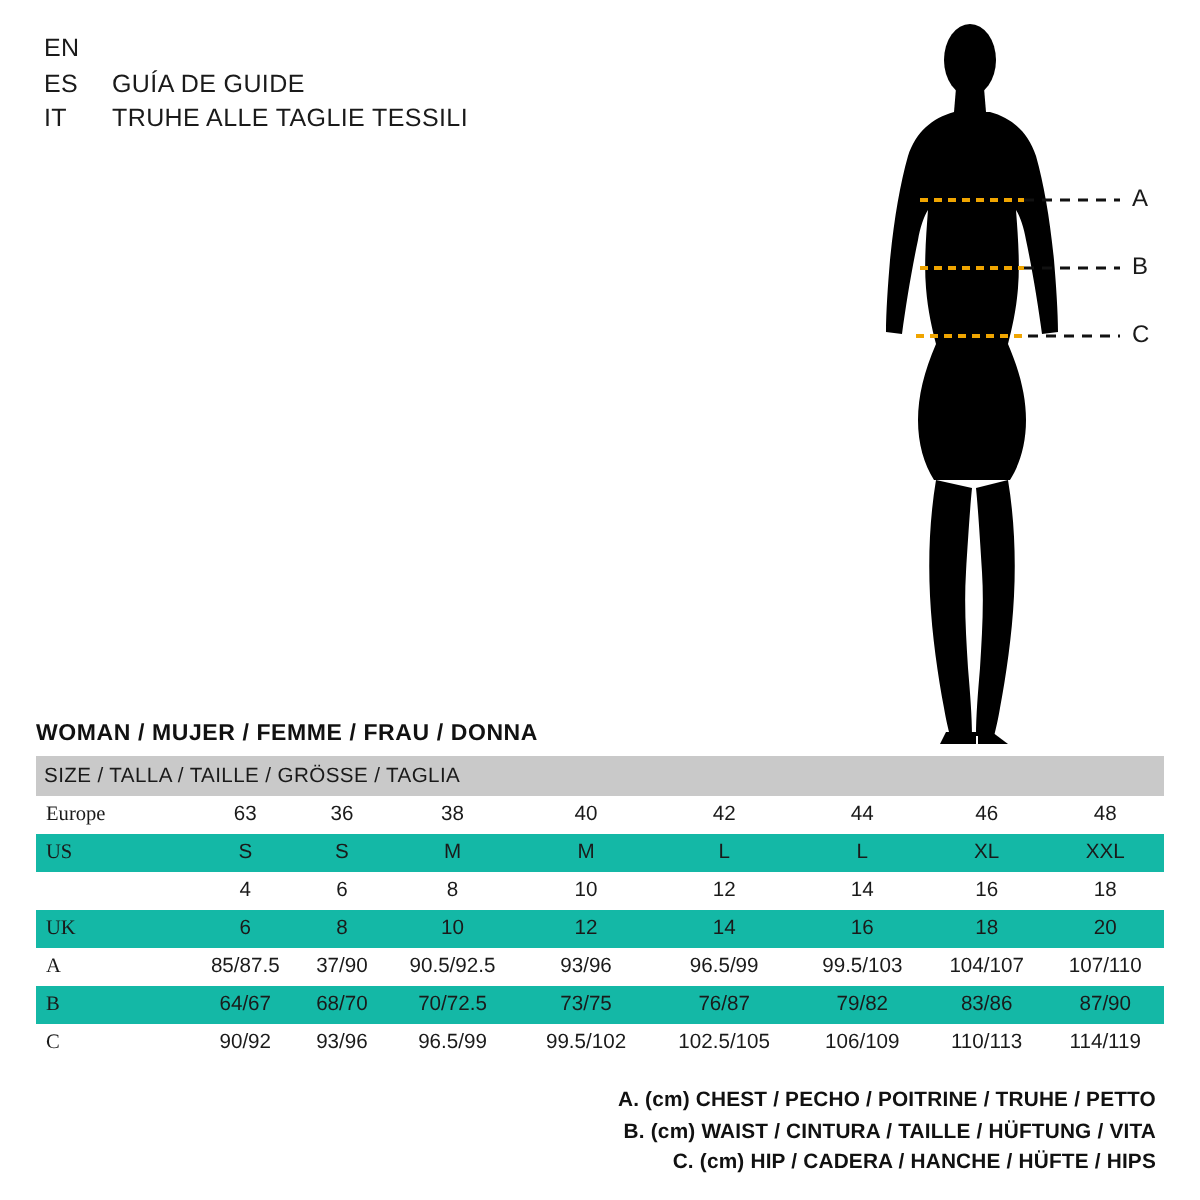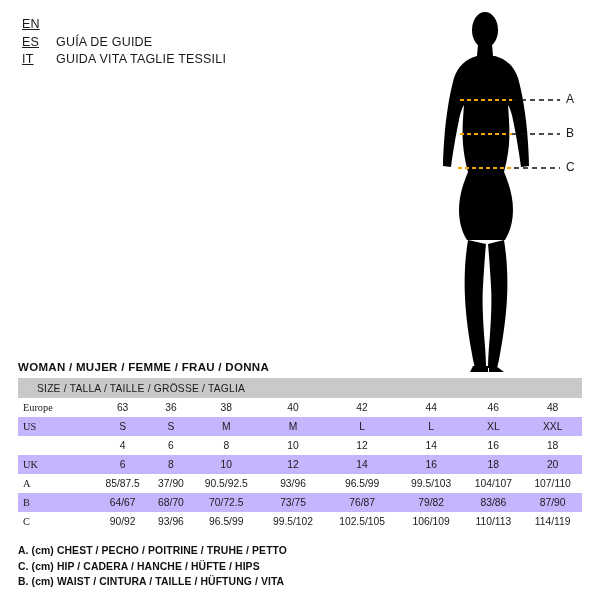--- a/index.html
+++ b/index.html
@@ -33,21 +33,20 @@
     display: flex;
     align-items: baseline;
     font-size: 12.5px;
     line-height: 17.5px;
     letter-spacing: 0.2px;
   }
   .lang-code {
     width: 34px;
     flex: none;
     font-size: 12.5px;
-    text-decoration: underline;
   }
   .lang-text {
     font-size: 12.5px;
     white-space: nowrap;
   }
 
   
   .figure-wrap {
     position: absolute;
     left: 400px;
@@ -92,63 +91,64 @@
   .size-table td.label {
     text-align: left;
     padding-left: 5px;
     width: 72px;
     font-family: Liberation Serif, serif;
   }
   .row-head td {
     background: #c9c9c9;
     font-weight: normal;
     text-align: left;
-    padding-left: 19px;
+    padding-left: 4px;
     font-size: 10.3px;
     letter-spacing: 0.2px;
     height: 16px;
   }
   .row-alt td {
-    background: #c4b5fd;
+    background: #14b8a6;
   }
   .row-plain td {
     background: #ffffff;
   }
 
   
   .legend {
     position: absolute;
     left: 18px;
     top: 543px;
     width: 560px;
   }
   .legend-row {
     font-size: 10.4px;
     font-weight: bold;
     line-height: 15.5px;
     letter-spacing: 0.1px;
     color: #111;
+    text-align: right;
   }
 </style>
 </head>
 <body>
 
 <div class="page">
 
   <div class="lang-block">
     <div class="lang-row">
       <span class="lang-code">EN</span>
     </div>
     <div class="lang-row">
       <span class="lang-code">ES</span>
       <span class="lang-text">GUÍA DE GUIDE</span>
     </div>
     <div class="lang-row">
       <span class="lang-code">IT</span>
-      <span class="lang-text">GUIDA VITA TAGLIE TESSILI</span>
+      <span class="lang-text">TRUHE ALLE TAGLIE TESSILI</span>
     </div>
   </div>
 
   <div class="figure-wrap">
     <svg class="figure-svg" width="190" height="372" viewBox="0 0 190 372">
 
       <ellipse cx="85" cy="24" rx="13" ry="18" fill="#000"></ellipse>
 
       <path d="M78 38 L92 38 L93 50 L77 50 Z" fill="#000"></path>
 
@@ -301,17 +301,17 @@
         <td>102.5/105</td>
         <td>106/109</td>
         <td>110/113</td>
         <td>114/119</td>
       </tr>
     </tbody>
   </table>
 
   <div class="legend">
     <div class="legend-row">A. (cm) CHEST / PECHO / POITRINE / TRUHE / PETTO</div>
+    <div class="legend-row">B. (cm) WAIST / CINTURA / TAILLE / HÜFTUNG / VITA</div>
     <div class="legend-row">C. (cm) HIP / CADERA / HANCHE / HÜFTE / HIPS</div>
-    <div class="legend-row">B. (cm) WAIST / CINTURA / TAILLE / HÜFTUNG / VITA</div>
   </div>
 
 </div>
 
 </body></html>

